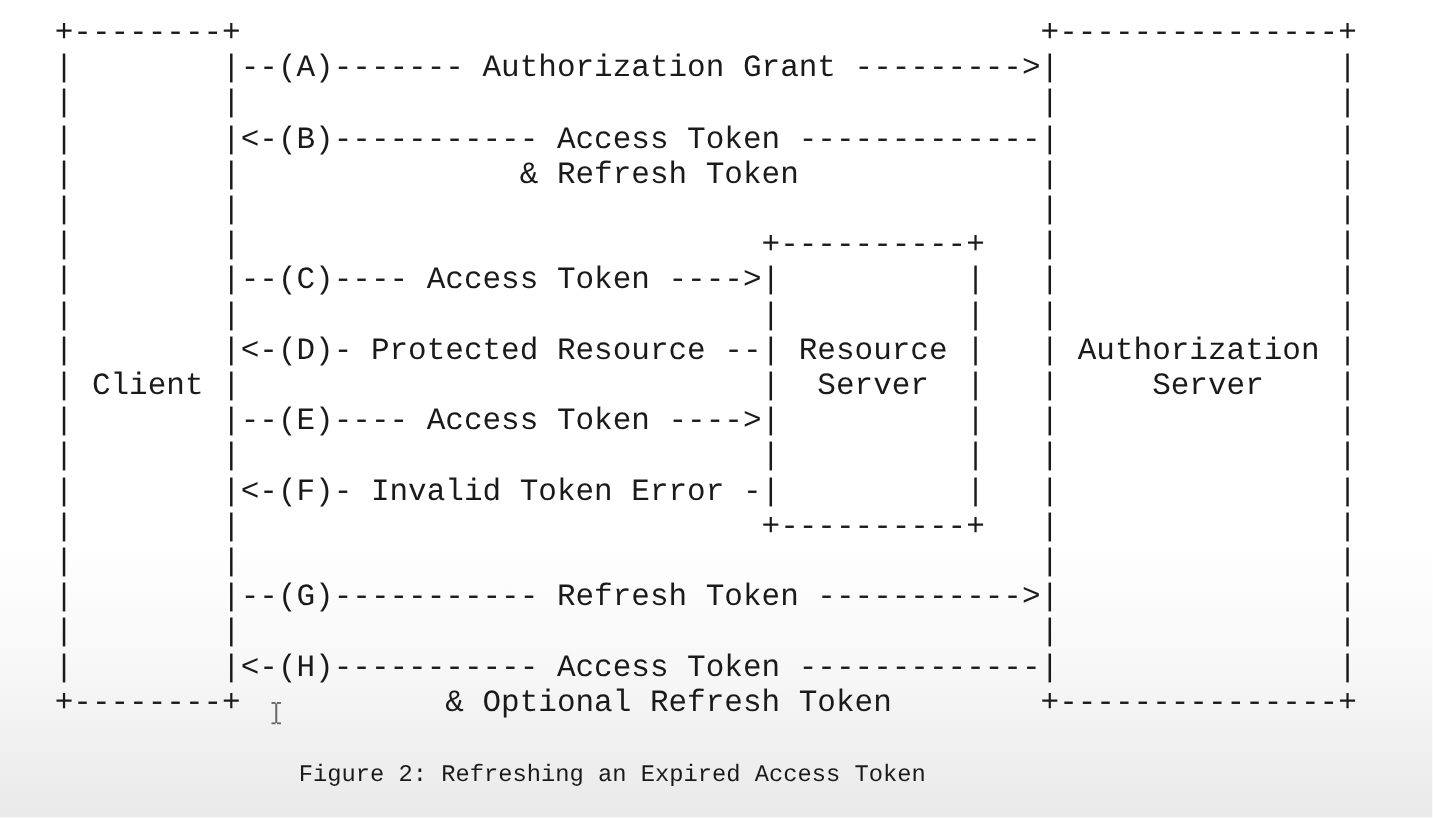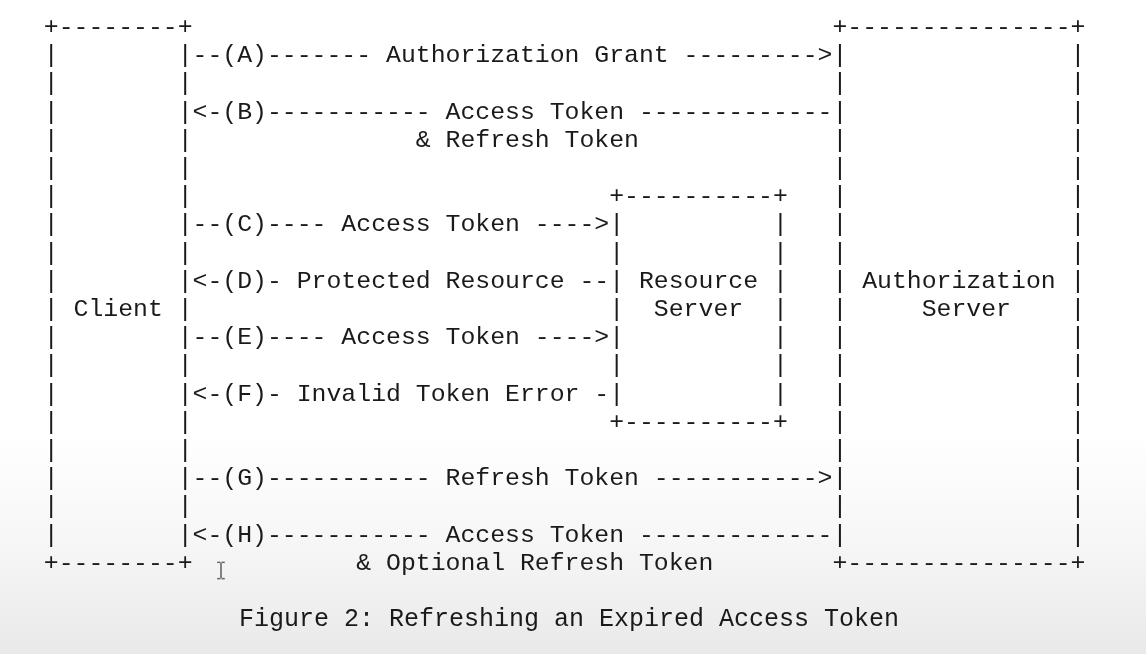--- a/index.html
+++ b/index.html
@@ -24,21 +24,21 @@
     left: 14px;
     top: 13px;
     font-size: 24.8px;
     line-height: 28.2px;
     letter-spacing: 0;
   }
   .caption {
     position: absolute;
     left: 239px;
     top: 606px;
-    font-size: 25px;
+    font-size: 19px;
     line-height: 28.2px;
   }
   .ibeam {
     position: absolute;
     left: 215px;
     top: 561px;
     width: 12px;
     height: 19px;
   }
 </style>

